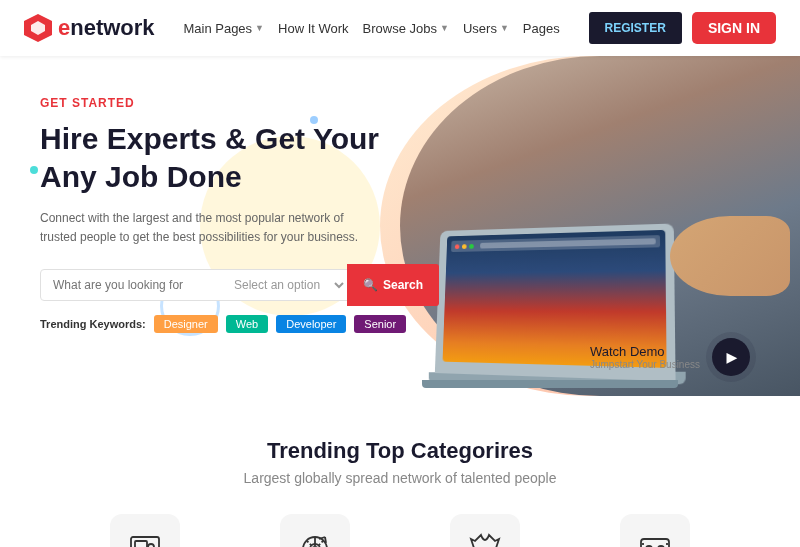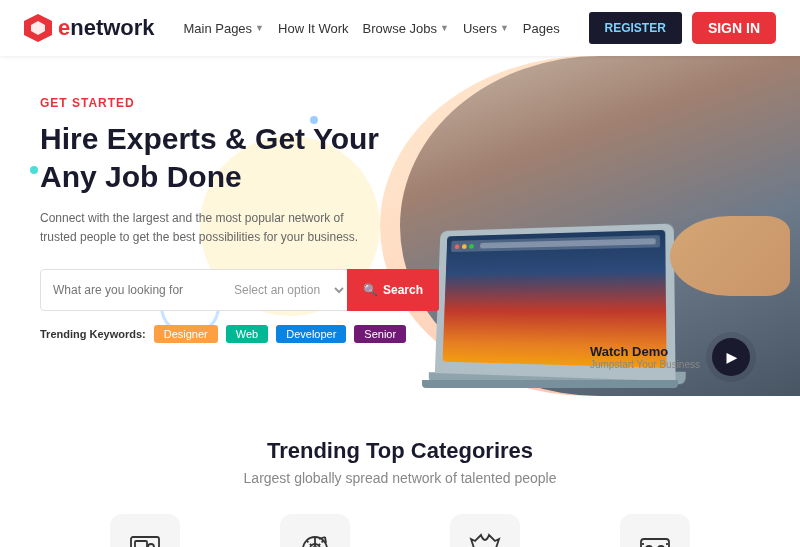--- a/index.html
+++ b/index.html
@@ -95,21 +95,21 @@
 
     
     .search-bar {
       display: flex;
       align-items: center;
       border: 1.5px solid #e0e0e0;
       border-radius: 4px;
       overflow: visible;
       background: #fff;
       max-width: 380px;
-      height: 42px;
+      height: 32px;
     }
     .search-input {
       flex: 1;
       border: none; outline: none;
       padding: 0 12px;
       font-size: 12px;
       color: #999;
     }
     .search-divider {
       width: 1px; height: 24px; background: #e0e0e0;
@@ -160,21 +160,21 @@
     .tag-red    { background: #701a75; color: #fff; }
 
     
     .watch-demo {
       position: absolute;
       bottom: 20px; right: 50px;
       display: flex; align-items: center; gap: 12px;
       z-index: 5;
     }
     .watch-demo-text { text-align: left; }
-    .watch-title { font-size: 13px; font-weight: 700; color: #1a1a2e; }
+    .watch-title { font-size: 13px; font-weight: 400; color: #1a1a2e; }
     .watch-sub { font-size: 10px; color: #888; }
     .play-btn {
       width: 38px; height: 38px;
       border-radius: 50%;
       background: #1a1a2e;
       display: flex; align-items: center; justify-content: center;
       cursor: pointer;
       box-shadow: 0 0 0 6px rgba(26,26,46,0.12);
     }
     .play-icon { color: #fff; font-size: 14px; margin-left: 2px; }

